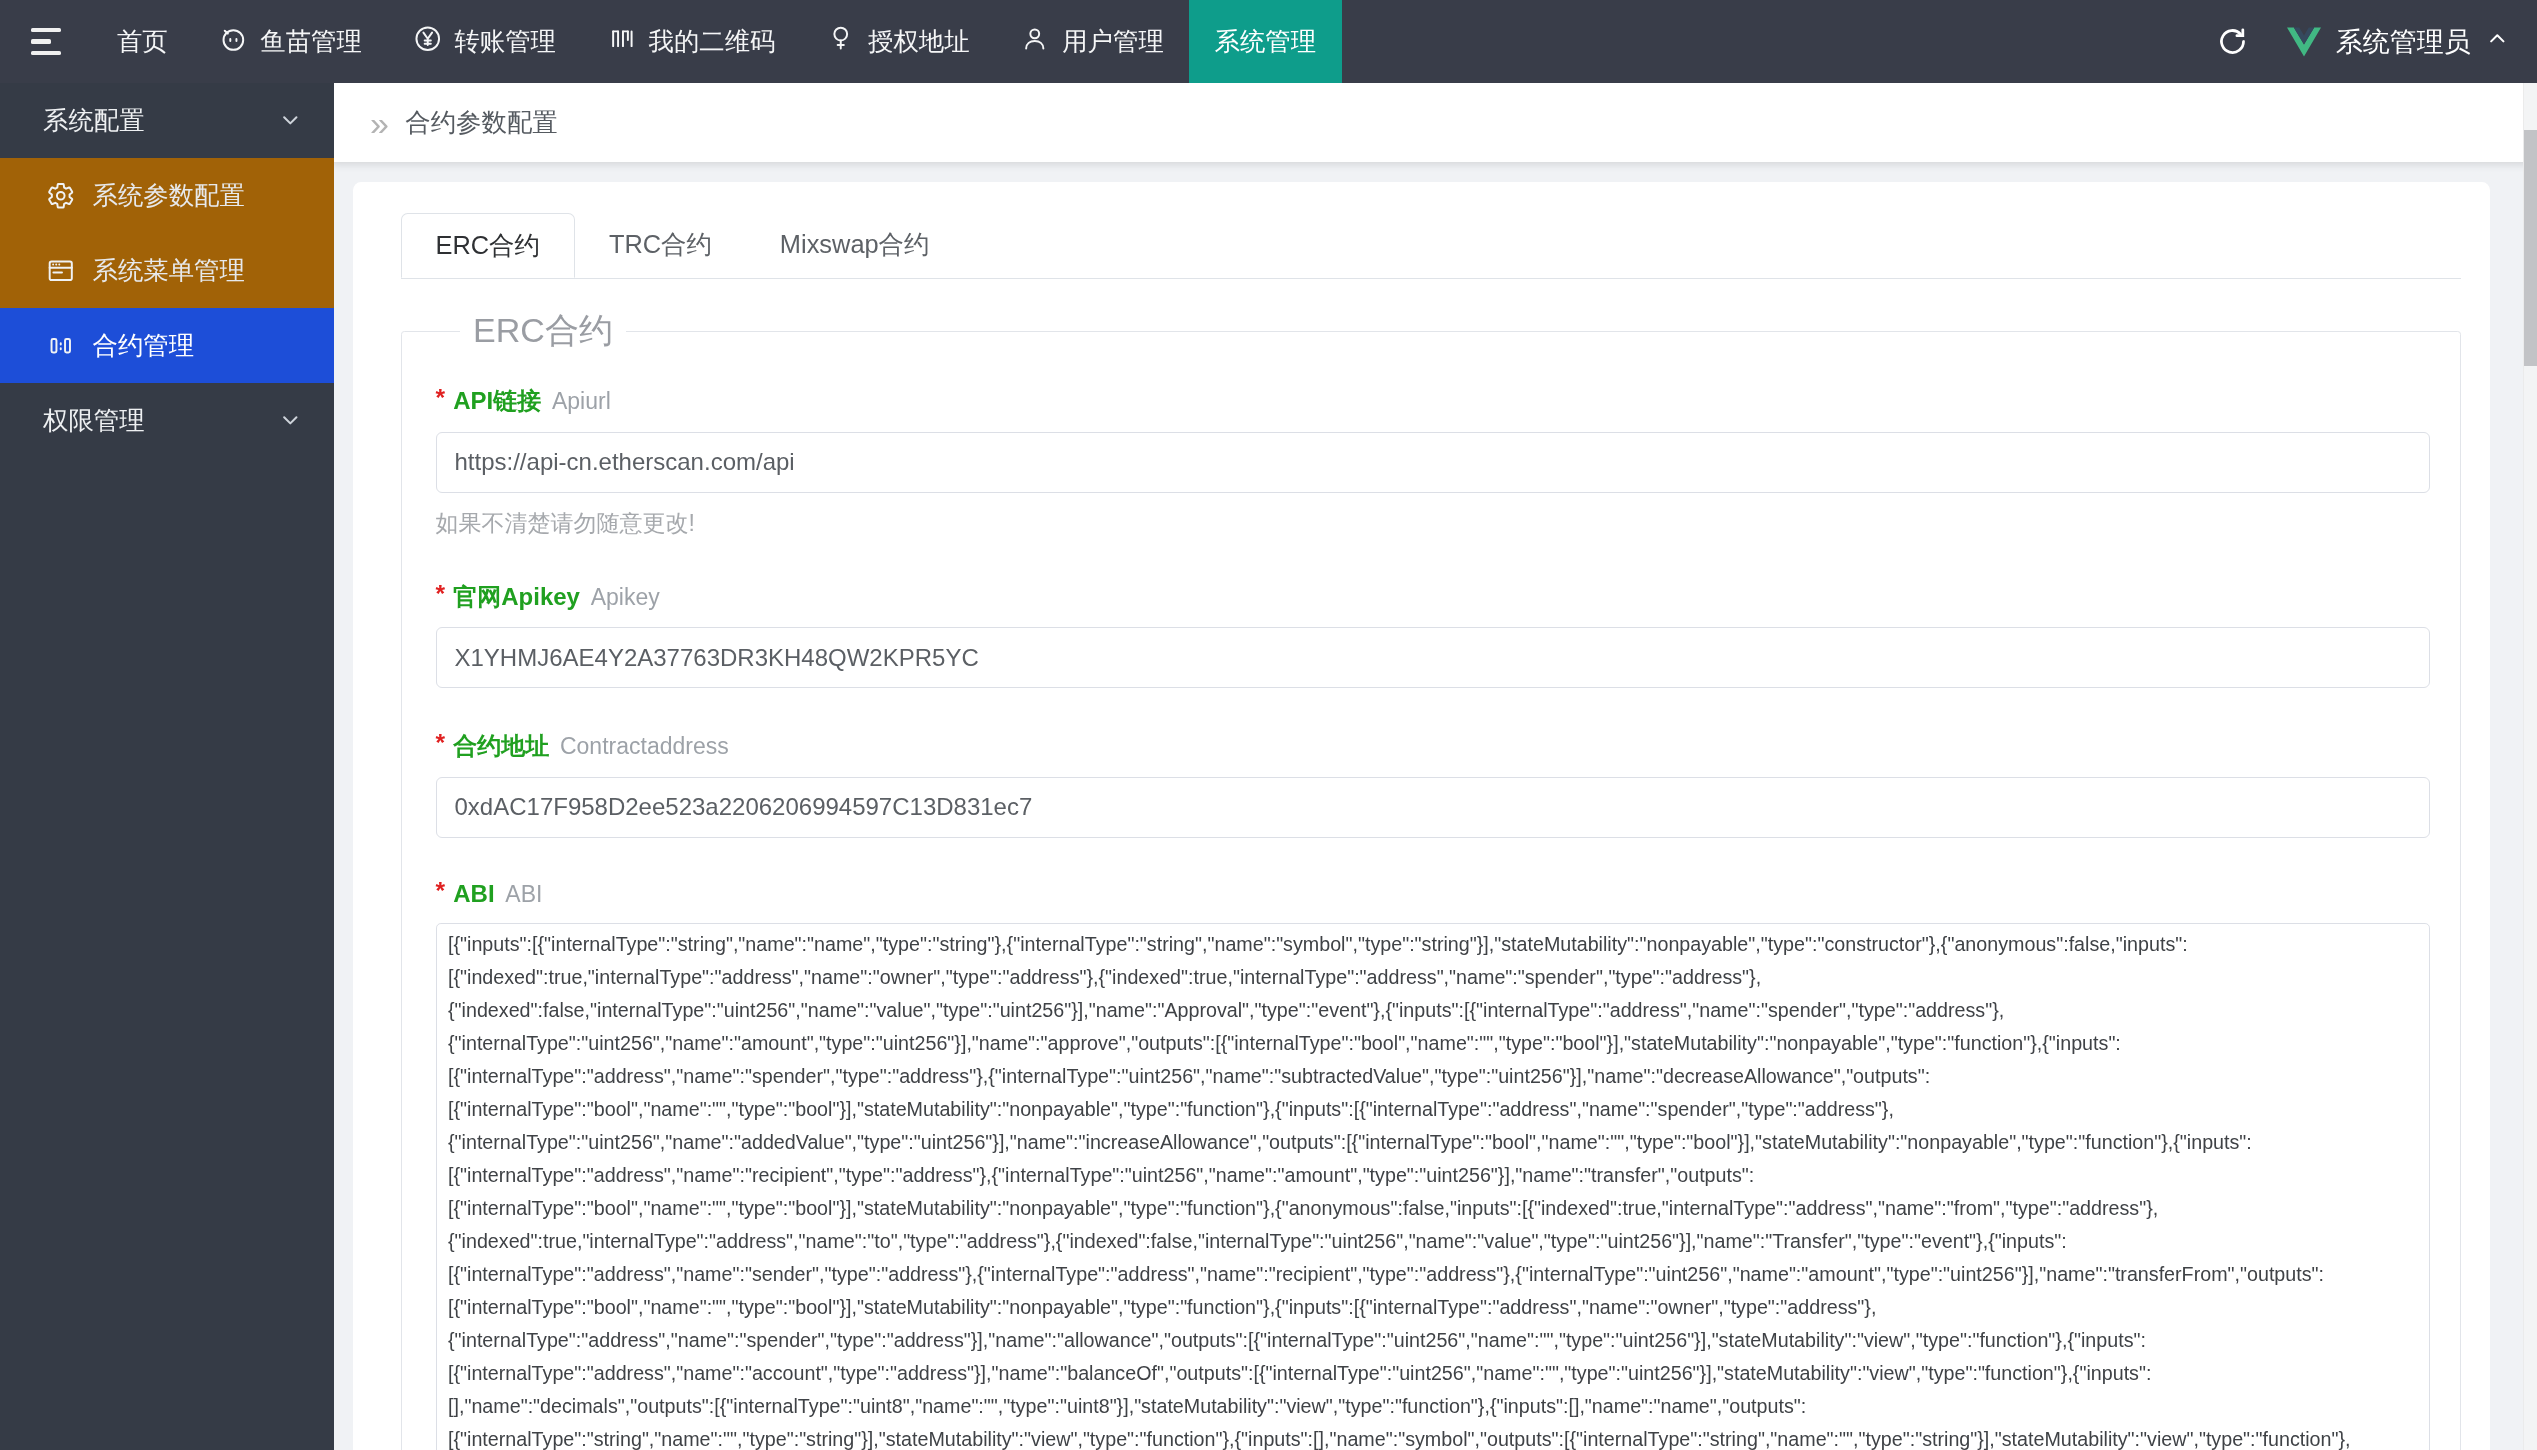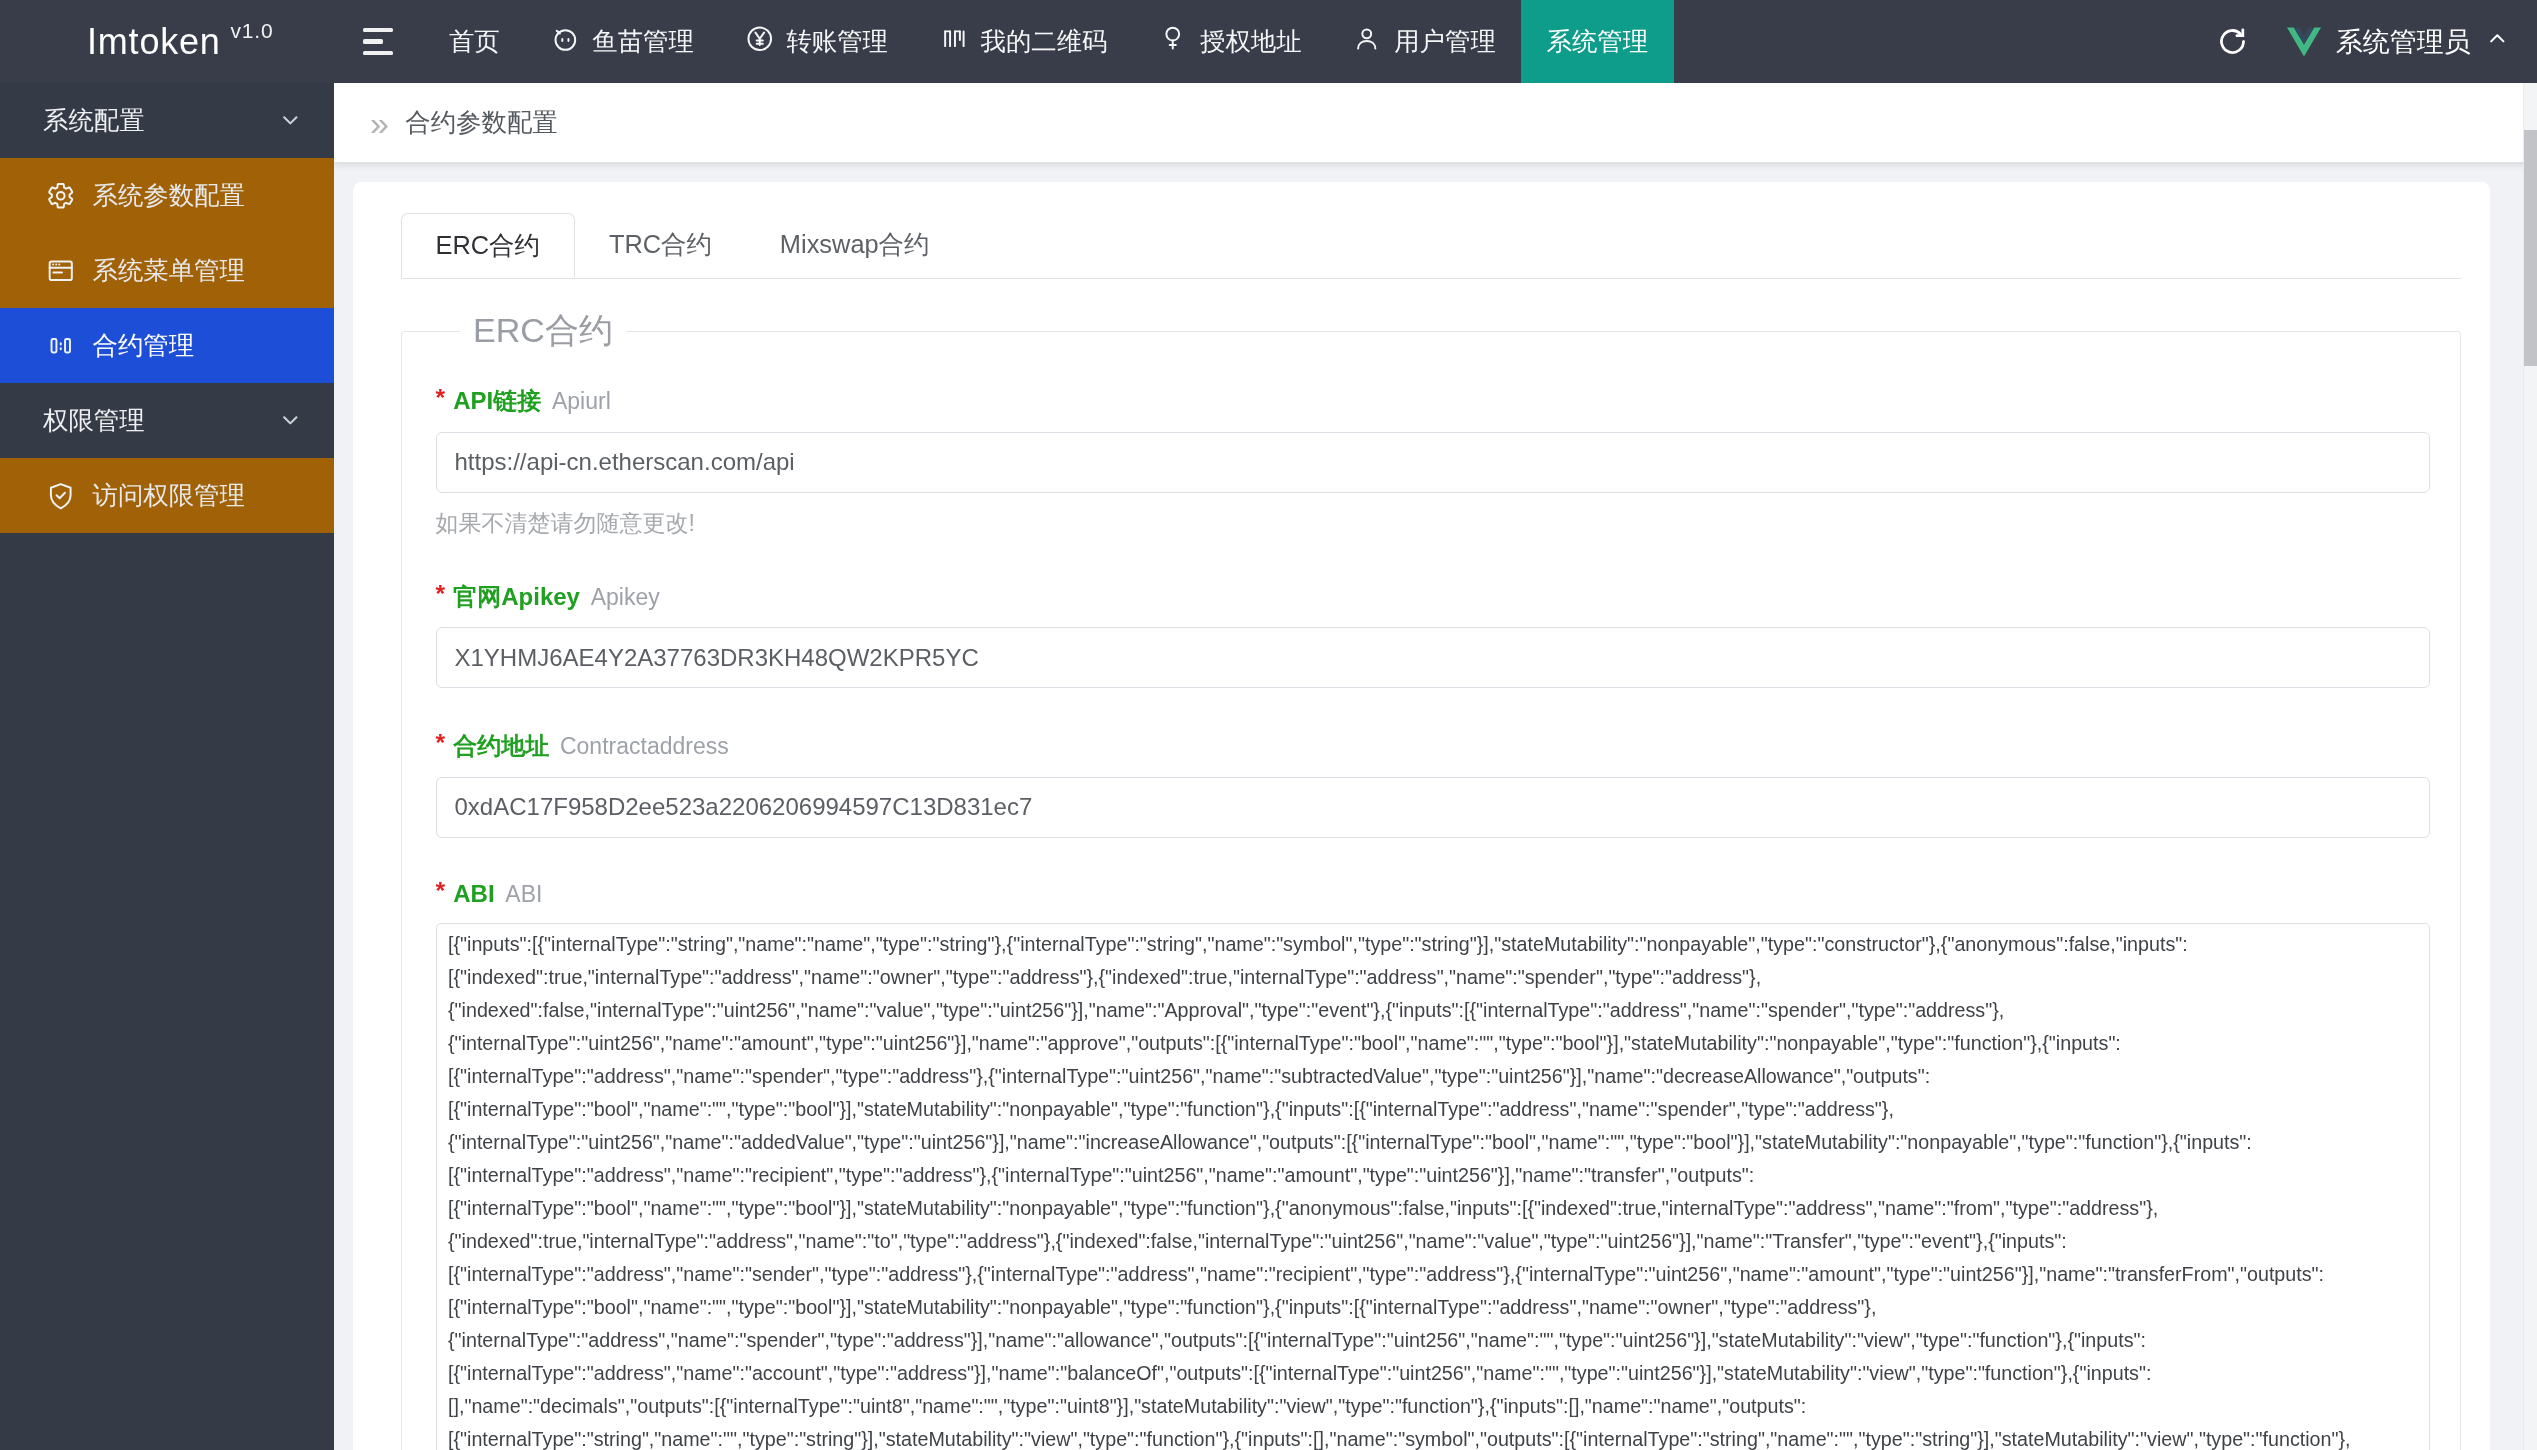--- a/index.html
+++ b/index.html
@@ -82,24 +82,20 @@
 
   
   .pg-scroll { position:absolute; top:83px; right:0; width:14px; bottom:0;
                background:#f3f4f5; border-left:0.8px solid #ebebeb; z-index:40; }
   .pg-thumb { position:absolute; top:47px; left:0; width:14px; height:236px; background:#c2c3c6; }
 </style>
 </head>
 <body>
 
 <div class="header">
-  <div class="logo">
-    <span>Imtoken</span>
-    <span class="ver">v1.0</span>
-  </div>
 
   <div class="hamburger">
     <i></i>
       <i class="mid"></i>
       <i></i>
   </div>
 
   <div class="nav">
     <div class="nav-item">
       <span>首页</span>
@@ -210,27 +206,20 @@
     </svg>
     <span>合约管理</span>
   </div>
   <div class="side-item side-group">
     <span>权限管理</span>
     <span class="chev">
       <svg viewBox="0 0 24 24">
           <polyline points="6,9 12,15 18,9"></polyline>
         </svg>
     </span>
-  </div>
-  <div class="side-item side-child">
-    <svg viewBox="0 0 24 24">
-      <path d="M12 2.5l8 3v6c0 5-3.5 8.3-8 10.7C7.5 19.8 4 16.5 4 11.5v-6z"></path>
-      <polyline points="8.6,11.6 11.1,14 15.4,9.6"></polyline>
-    </svg>
-    <span>访问权限管理</span>
   </div>
 </div>
 
 <div class="crumbbar">
   <span class="crumb-glyph">»</span>
   <span class="crumb-text">合约参数配置</span>
 </div>
 
 <div class="main">
   <div class="card">

